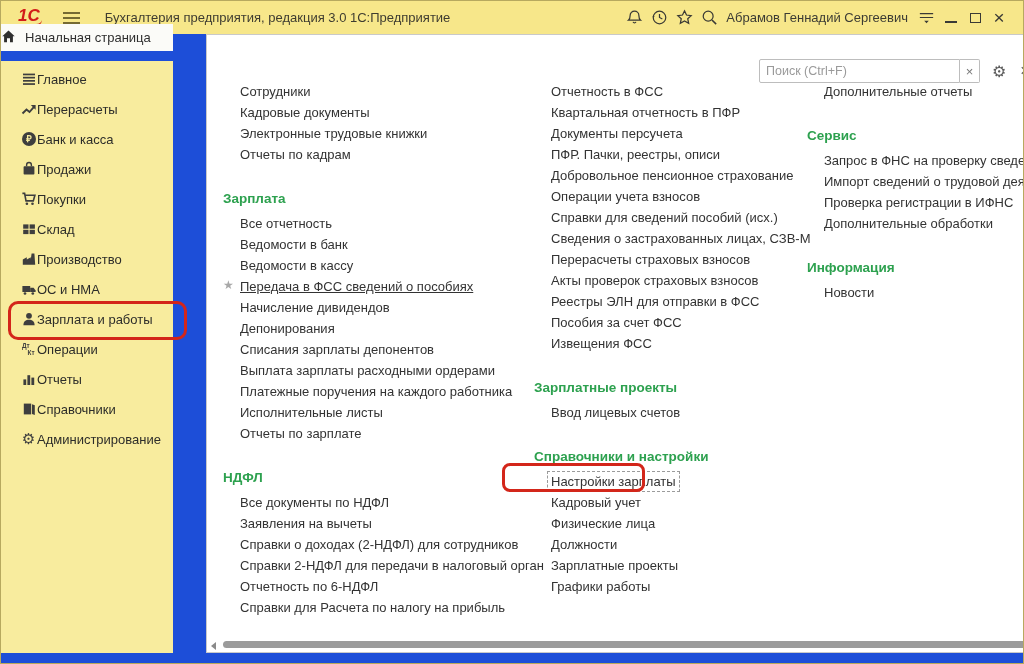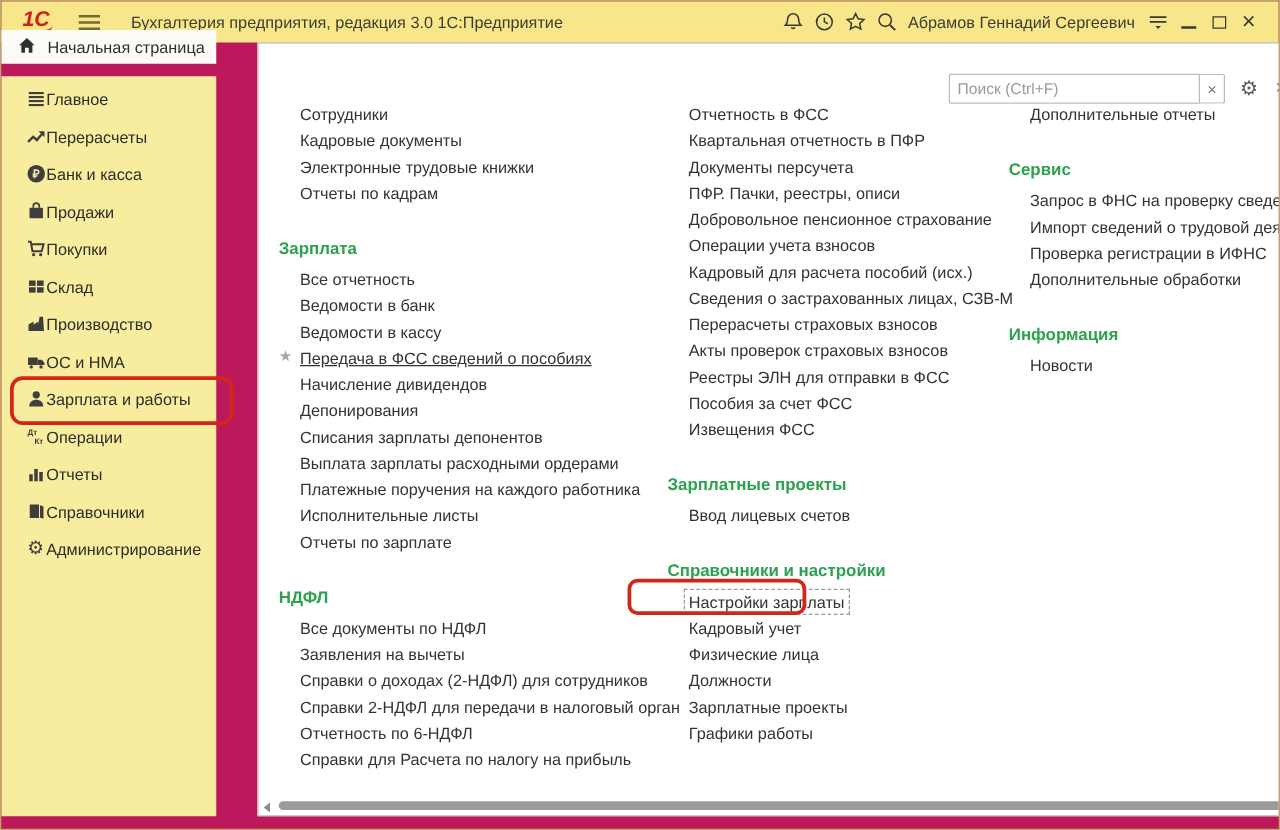--- a/index.html
+++ b/index.html
@@ -1,18 +1,18 @@
 <!DOCTYPE html>
 <html><head>
 <meta charset="utf-8">
 <style>
   * { margin:0; padding:0; box-sizing:border-box; }
   html,body { background:#e9e9e9; }
   body { font-family:"Liberation Sans", sans-serif; }
-  .window{ position:relative; width:1024px; height:664px; background:#be185d;
+  .window{ position:relative; width:1024px; height:664px; background:#1d4ed8;
            border:1px solid #b7a95f; overflow:hidden; }
 
   
   .titlebar{ position:absolute; left:0; top:0; width:100%; height:33px;
              background:#f7e78a; display:flex; align-items:center; }
   .logo{ margin-left:17px; color:#d21d1a; font-weight:bold; font-style:italic;
          font-size:17px; line-height:14px; border-bottom:2px solid #d21d1a;
          padding:0 2px 1px 0; border-radius:0 0 6px 0; }
   .burger{ margin-left:21px; display:inline-flex; flex-direction:column; gap:3px; cursor:pointer;}
   .burger i{ display:block; width:17px; height:2px; background:#756a33; }
@@ -22,21 +22,21 @@
   .tb-ic svg{ stroke:#3a3a35; fill:none; stroke-width:1.3; }
   .username{ font-size:13px; color:#3c3c34; margin:0 4px 0 2px; white-space:nowrap; }
   .btn-min{ width:12px; height:2px; background:#3a3a35; margin-top:8px; }
   .btn-max{ width:11px; height:10px; border:1.6px solid #3a3a35; }
   .btn-close{ font-size:19px; line-height:19px; color:#3a3a35; font-weight:400; }
   .wbtn{ width:20px; height:20px; display:flex; align-items:center; justify-content:center; cursor:pointer;}
 
   
   .home-tab{ position:absolute; left:0; top:23px; width:172px; height:27px;
              background:#fbfbf8; display:flex; align-items:center; gap:9px;
-             padding-left:13px; font-size:13px; color:#2f2f2f; }
+             font-size:13px; color:#2f2f2f; }
 
   
   .sidebar{ position:absolute; left:0; top:60px; width:172px; height:592px;
             background:#f8ec9e; padding-top:3px; }
   .side-item{ height:30px; display:flex; align-items:center; gap:0;
               padding-left:19px; font-size:13px; color:#2d2d2a; cursor:pointer; white-space:nowrap;}
   .side-item .icon{ width:17px; height:17px; display:flex; align-items:center;
                     justify-content:center; flex:none; }
   .side-item .icon svg{ width:16px; height:16px; }
   .gear-char{ font-size:15px; color:#3e3e3e; line-height:16px; }
@@ -320,21 +320,21 @@
         <div class="row"><span class="lbl">Справки для Расчета по налогу на прибыль</span></div>
       </div>
     <div class="col col-2">
 
     <div class="row"><span class="lbl">Отчетность в ФСС</span></div>
         <div class="row"><span class="lbl">Квартальная отчетность в ПФР</span></div>
         <div class="row"><span class="lbl">Документы персучета</span></div>
         <div class="row"><span class="lbl">ПФР. Пачки, реестры, описи</span></div>
         <div class="row"><span class="lbl">Добровольное пенсионное страхование</span></div>
         <div class="row"><span class="lbl">Операции учета взносов</span></div>
-        <div class="row"><span class="lbl">Кадровый для расчета пособий (исх.)</span></div>
+        <div class="row"><span class="lbl">Справки для сведений пособий (исх.)</span></div>
         <div class="row"><span class="lbl">Сведения о застрахованных лицах, СЗВ-М</span></div>
         <div class="row"><span class="lbl">Перерасчеты страховых взносов</span></div>
         <div class="row"><span class="lbl">Акты проверок страховых взносов</span></div>
         <div class="row"><span class="lbl">Реестры ЭЛН для отправки в ФСС</span></div>
         <div class="row"><span class="lbl">Пособия за счет ФСС</span></div>
         <div class="row"><span class="lbl">Извещения ФСС</span></div>
         <div class="row row-h"><span class="lbl">Зарплатные проекты</span></div>
         <div class="row"><span class="lbl">Ввод лицевых счетов</span></div>
         <div class="row row-h"><span class="lbl">Справочники и настройки</span></div>
         <div class="row focused"><span class="lbl">Настройки зарплаты</span></div>

